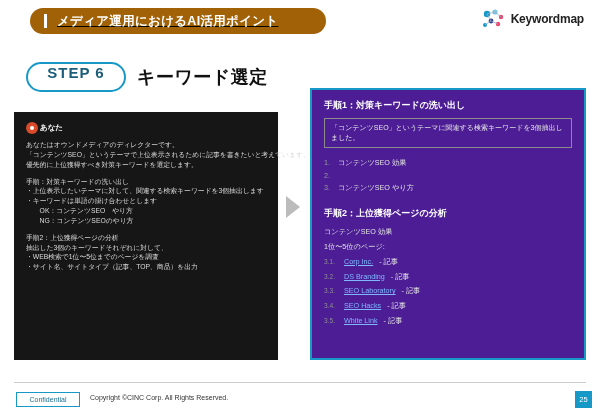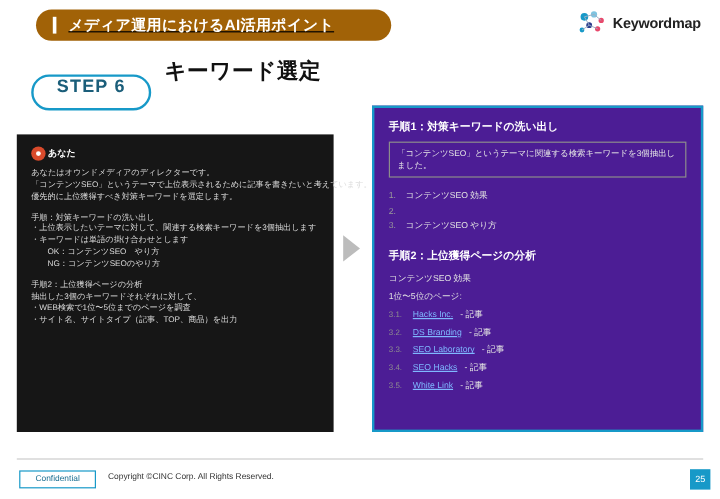--- a/index.html
+++ b/index.html
@@ -78,21 +78,21 @@
   }
   .step-badge-label {
     color: #1b5e7a;
     font-size: 15px;
     font-weight: bold;
     letter-spacing: 1px;
   }
   .step-title {
     position: absolute;
     left: 137px;
-    top: 44px;
+    top: 62px;
     height: 30px;
     display: flex;
     align-items: center;
     font-size: 18px;
     font-weight: bold;
     color: #111111;
     letter-spacing: 0.5px;
   }
 
   
@@ -353,21 +353,21 @@
         <span>コンテンツSEO やり方</span>
       </li>
     </ul>
 
   <div class="out-heading second">手順2：上位獲得ページの分析</div>
   <div class="out-sub">コンテンツSEO 効果</div>
   <div class="out-sub2">1位〜5位のページ:</div>
   <ul class="rank-list" id="rank-list">
       <li>
         <span class="rank-num">3.1.</span>
-        <span class="rank-link">Hacks Inc.</span>
+        <span class="rank-link">Corp Inc.</span>
         <span class="rank-tail">- 記事</span>
       </li>
       <li>
         <span class="rank-num">3.2.</span>
         <span class="rank-link">DS Branding</span>
         <span class="rank-tail">- 記事</span>
       </li>
       <li>
         <span class="rank-num">3.3.</span>
         <span class="rank-link">SEO Laboratory</span>

